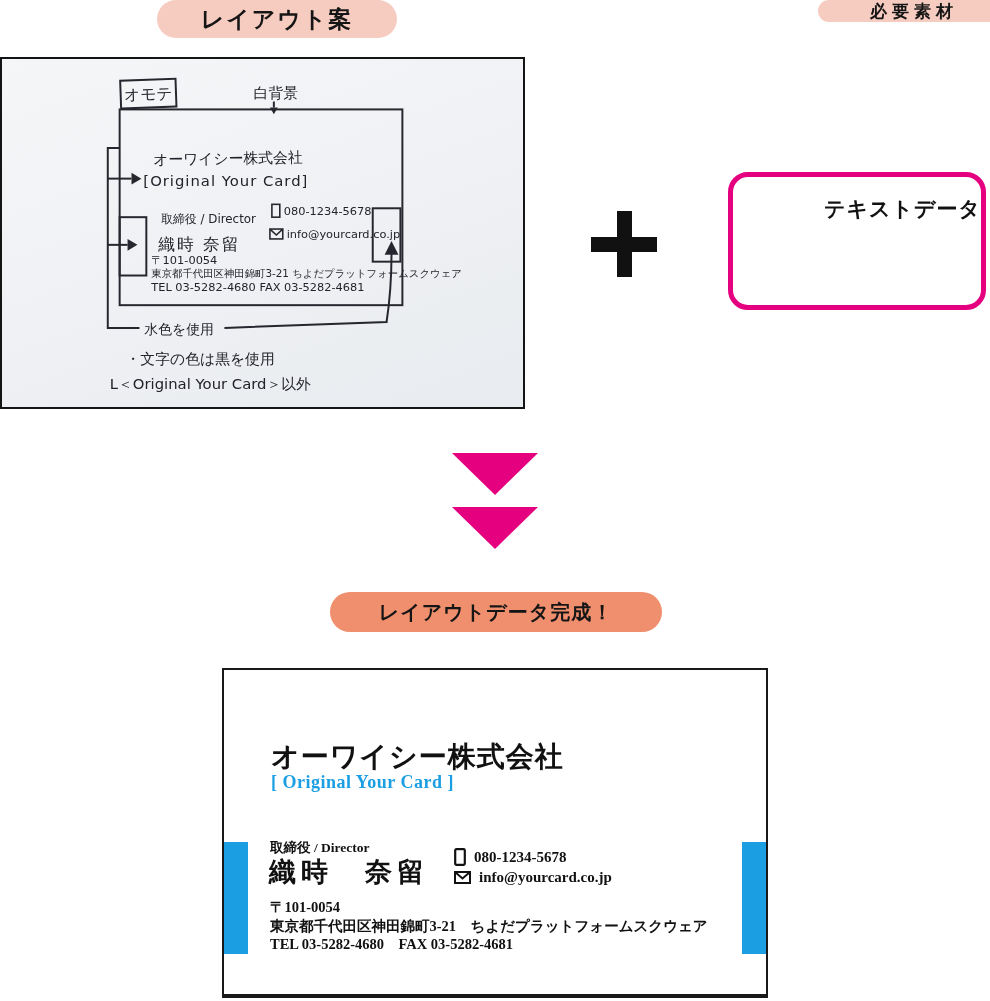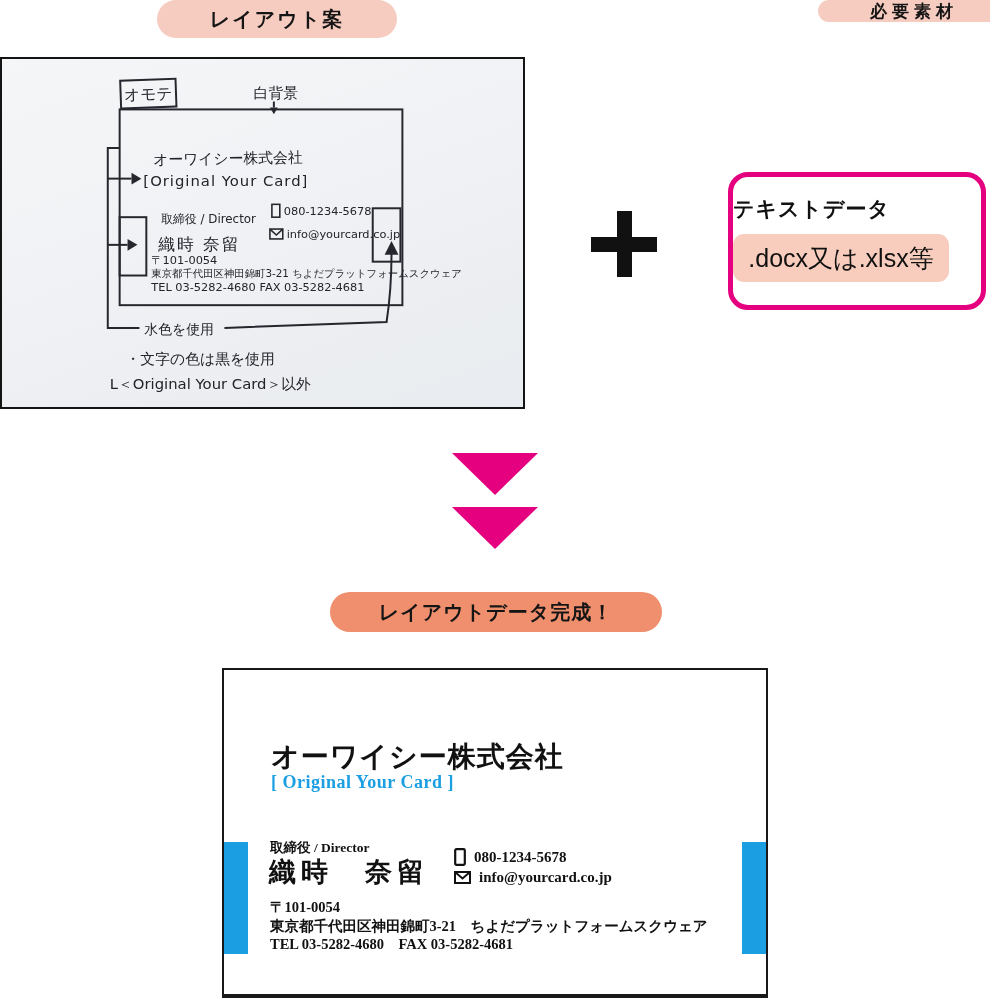--- a/index.html
+++ b/index.html
@@ -4,21 +4,21 @@
 <style>
   * { margin:0; padding:0; box-sizing:border-box; }
   html,body { width:990px; height:1001px; background:#ffffff; overflow:hidden; }
   body { position:relative; font-family:"Liberation Sans","DejaVu Sans",sans-serif; color:#111; }
 
   .pill {
     position:absolute; display:flex; align-items:center; justify-content:center;
     border-radius:20px; font-weight:bold; color:#151515;
   }
   .pill-light { background:#f7ccc0; }
-  .pill-layout { left:157px; top:0; width:240px; height:38px; font-size:20px; letter-spacing:2px; }
+  .pill-layout { left:157px; top:0; width:240px; height:38px; font-size:23px; letter-spacing:2px; }
   .pill-materials { left:818px; top:0; width:192px; height:22px; font-size:17px; letter-spacing:5px; }
   .pill-done { left:330px; top:592px; width:332px; height:40px; background:#ef8f6e; font-size:20px; letter-spacing:1px; }
 
   
   .photo {
     position:absolute; left:0; top:57px; width:525px; height:352px;
     background:linear-gradient(160deg,#f5f6f8 0%,#eef0f3 60%,#e8ebef 100%);
     border:2px solid #141414;
   }
   .photo svg { display:block; width:100%; height:100%; }
@@ -26,21 +26,21 @@
 
   
   .plus { position:absolute; left:591px; top:211px; width:66px; height:66px; }
   .plus .vbar { position:absolute; left:25.5px; top:0; width:15px; height:66px; background:#111; }
   .plus .hbar { position:absolute; left:0; top:25.5px; width:66px; height:15px; background:#111; }
 
   
   .mat-box {
     position:absolute; left:728px; top:172px; width:258px; height:138px;
     background:#fff; border:5px solid #e4007f; border-radius:20px;
-    display:flex; flex-direction:column; align-items:flex-start;
+    display:flex; flex-direction:column; align-items:flex-end;
   }
   .mat-title { margin-top:18px; font-weight:bold; font-size:21px; letter-spacing:1px; color:#111; }
   .mat-pill {
     margin-top:11px; width:216px; height:48px; background:#f8cdbd; border-radius:11px;
     display:flex; align-items:center; justify-content:center; font-size:25px; color:#111;
   }
 
   
   .tri { position:absolute; width:0; height:0;
     border-left:43px solid transparent; border-right:43px solid transparent;
@@ -124,21 +124,20 @@
   </svg>
 </div>
 
 <div class="plus" aria-label="plus">
   <div class="vbar"></div>
   <div class="hbar"></div>
 </div>
 
 <div class="mat-box">
   <div class="mat-title">テキストデータ</div>
-  <div class="mat-pill">.docx又は.xlsx等</div>
 </div>
 
 <div class="tri tri-1"></div>
 <div class="tri tri-2"></div>
 
 <div class="pill pill-done">レイアウトデータ完成！</div>
 
 <div class="card">
   <div class="bar bar-left" style="background:#1b9ee2"></div>
   <div class="bar bar-right" style="background:#1b9ee2"></div>

